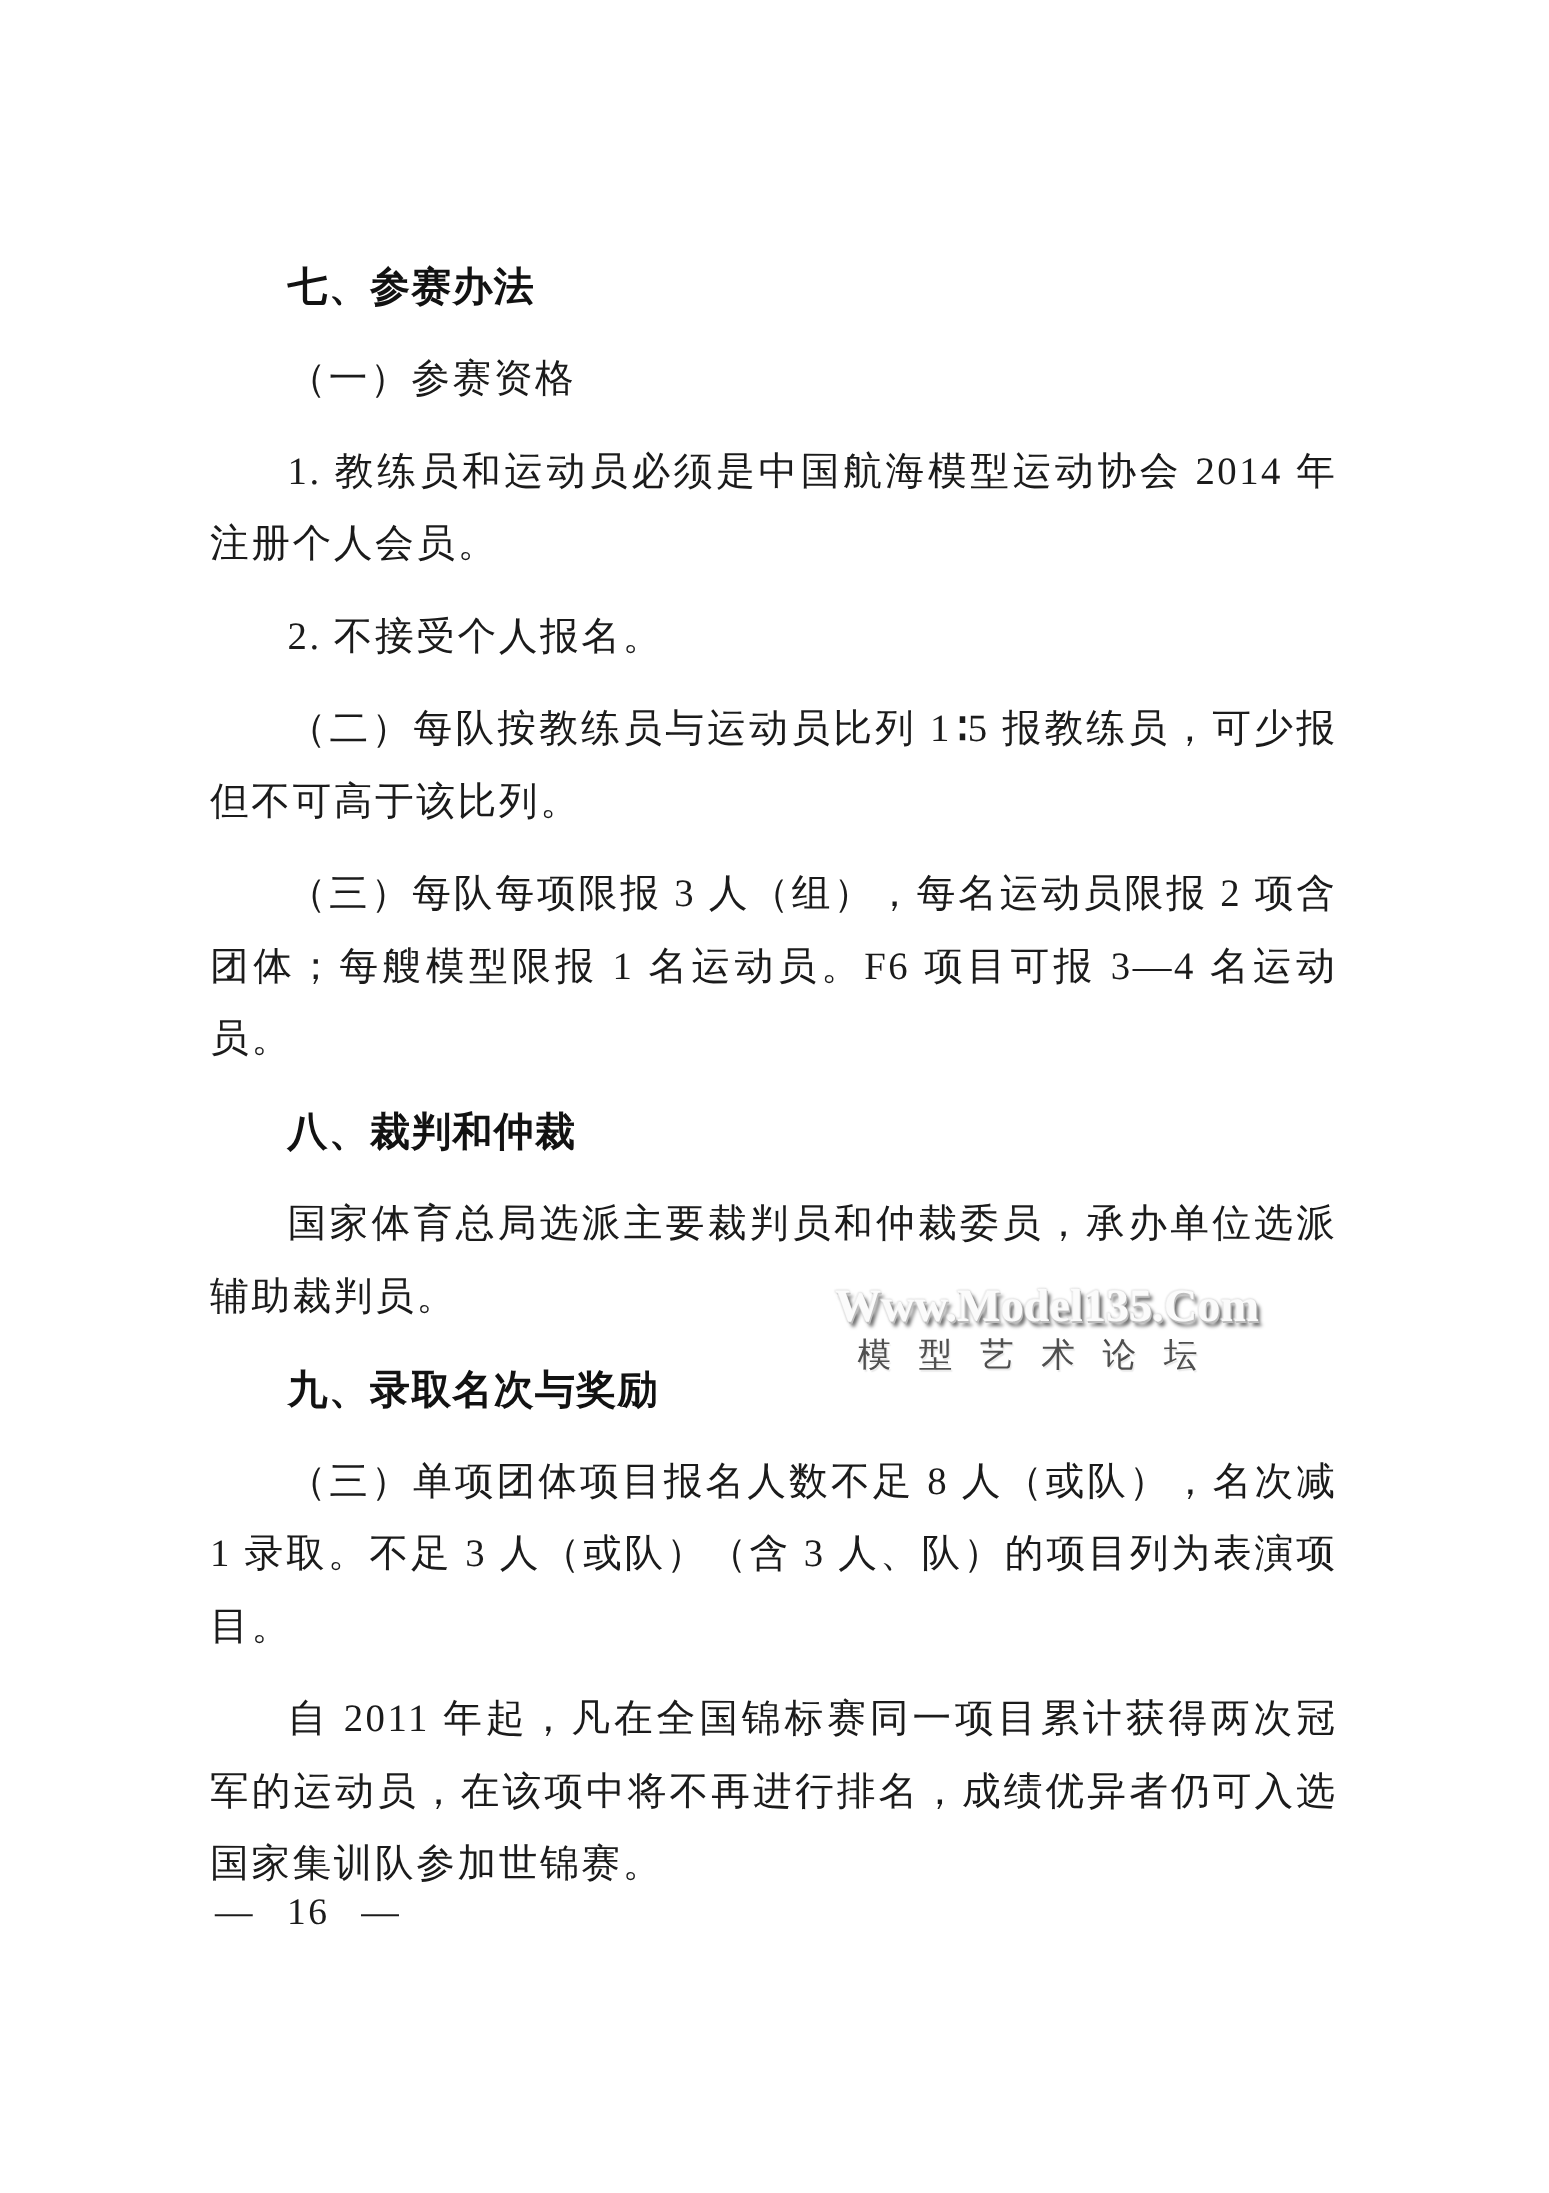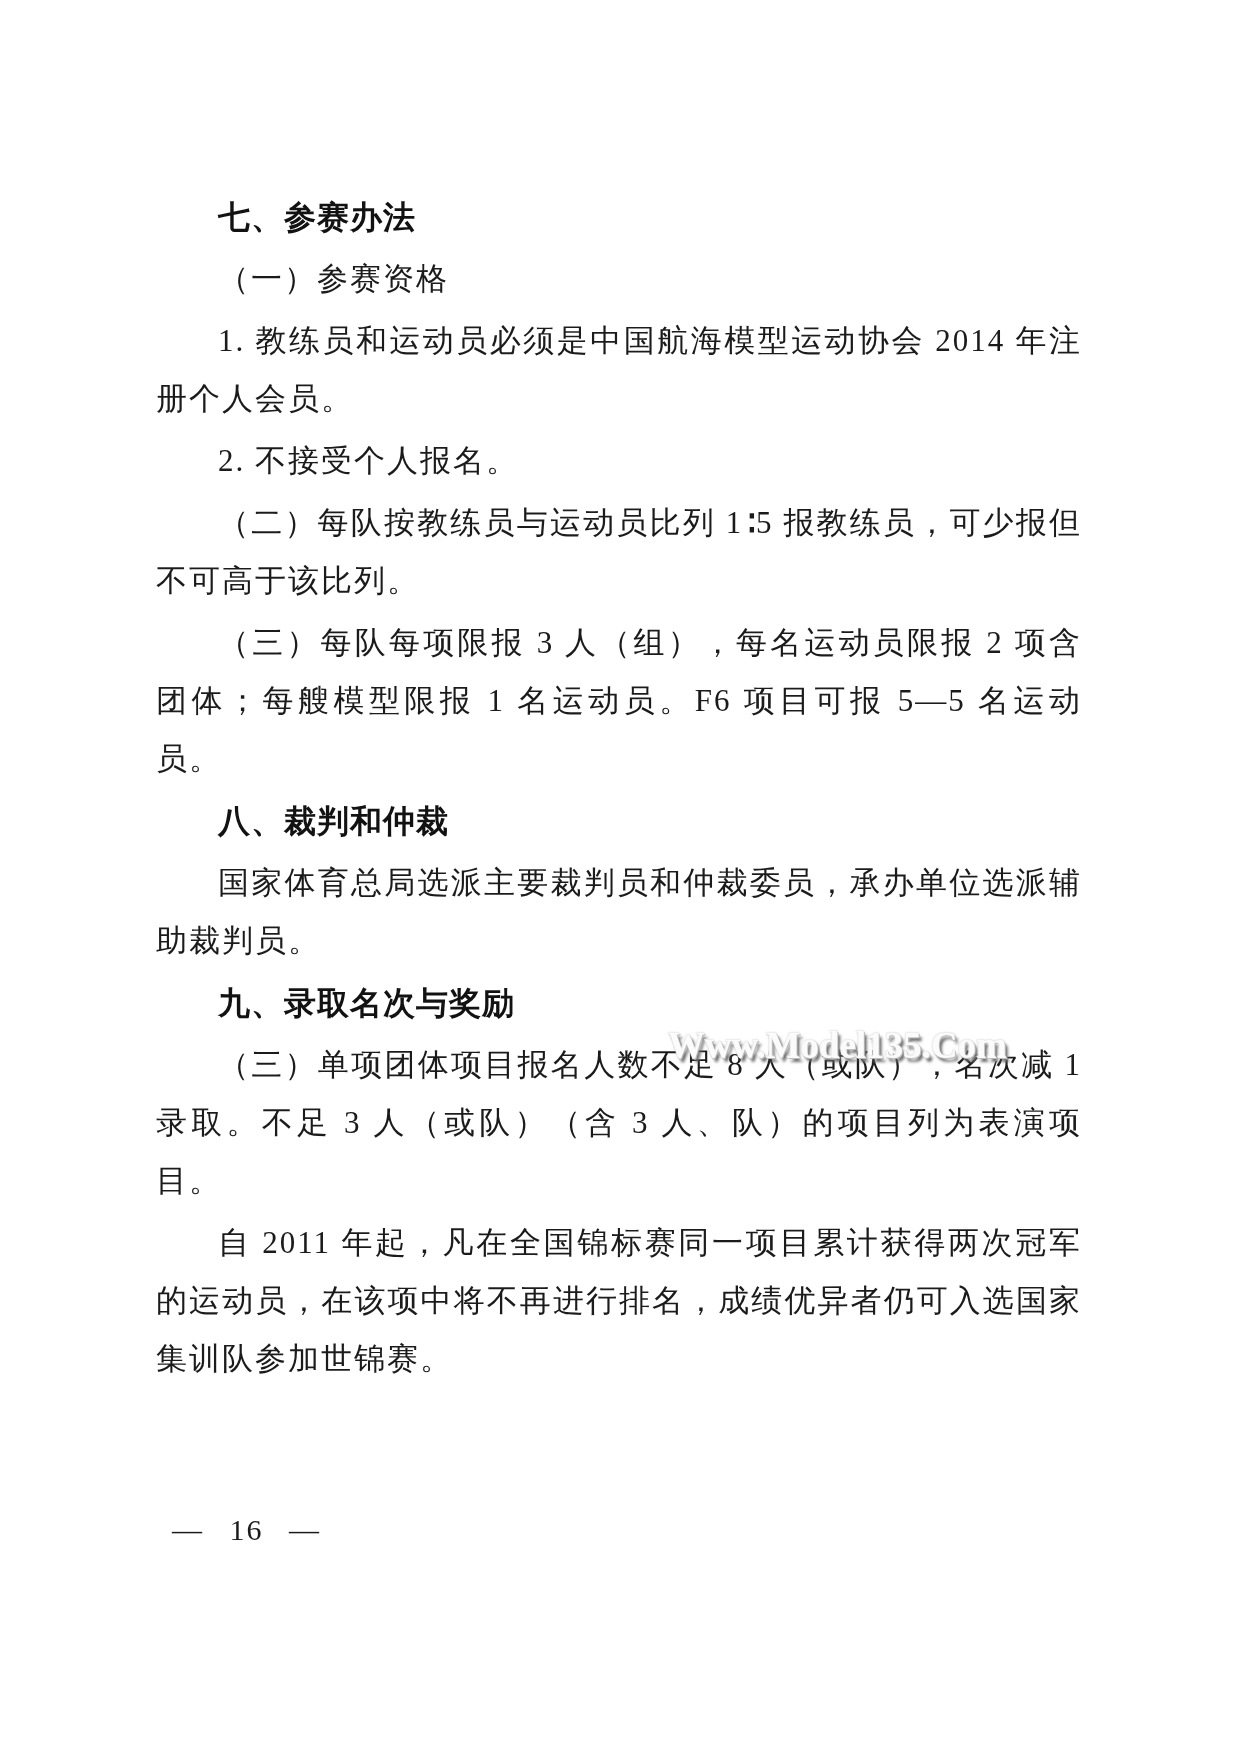--- a/index.html
+++ b/index.html
@@ -22,21 +22,21 @@
     left: 152px;
     top: 184px;
     width: 934px;
     font-size: 31px;
     line-height: 58px;
     letter-spacing: 2px;
     text-align: justify;
     color: #1b1b1b;
   }
   .blk {
-    margin: 4px;
+    margin: 16px;
     padding: 0;
     text-indent: 62px;
   }
   .heading {
     font-family: "Liberation Sans", sans-serif;
     font-weight: 700;
     font-size: 32px;
     letter-spacing: 1px;
     color: #121212;
   }
@@ -88,27 +88,28 @@
 <body>
 
 <div class="page">
 
   <main class="content">
     <h2 class="blk heading">七、参赛办法</h2>
     <p class="blk">（一）参赛资格</p>
     <p class="blk">1. 教练员和运动员必须是中国航海模型运动协会 2014 年注册个人会员。</p>
     <p class="blk">2. 不接受个人报名。</p>
     <p class="blk">（二）每队按教练员与运动员比列 1∶5 报教练员，可少报但不可高于该比列。</p>
-    <p class="blk">（三）每队每项限报 3 人（组），每名运动员限报 2 项含团体；每艘模型限报 1 名运动员。F6 项目可报 5—5 名运动员。</p>
+    <p class="blk">（三）每队每项限报 3 人（组），每名运动员限报 2 项含团体；每艘模型限报 1 名运动员。F6 项目可报 3—4 名运动员。</p>
     <h2 class="blk heading">八、裁判和仲裁</h2>
     <p class="blk">国家体育总局选派主要裁判员和仲裁委员，承办单位选派辅助裁判员。</p>
     <h2 class="blk heading">九、录取名次与奖励</h2>
     <p class="blk">（三）单项团体项目报名人数不足 8 人（或队），名次减 1 录取。不足 3 人（或队）（含 3 人、队）的项目列为表演项目。</p>
     <p class="blk">自 2011 年起，凡在全国锦标赛同一项目累计获得两次冠军的运动员，在该项中将不再进行排名，成绩优异者仍可入选国家集训队参加世锦赛。</p>
   </main>
 
   <div class="watermark">
     <div class="wm-en">Www.Model135.Com</div>
+    <div class="wm-cn">模型艺术论坛</div>
   </div>
 
   <div class="footer-pageno">— 16 —</div>
 
 </div>
 
 </body></html>

